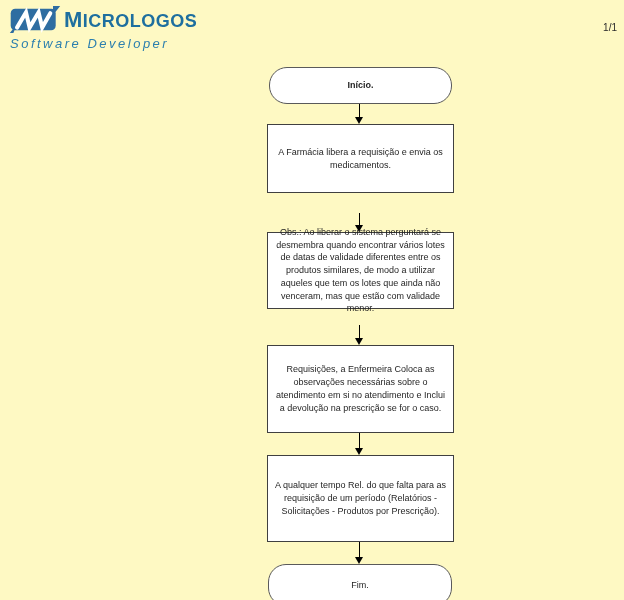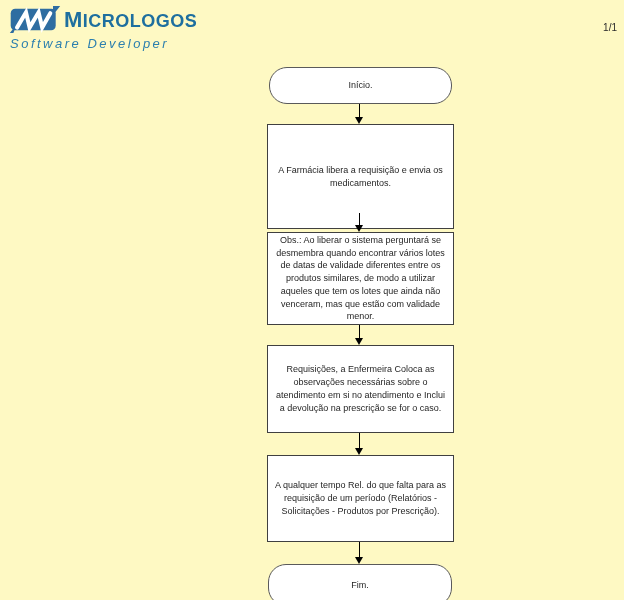--- a/index.html
+++ b/index.html
@@ -73,39 +73,39 @@
       <polygon points="2,32 10,22 6,32" fill="#2e6da1"></polygon>
       <rect x="3" y="5" width="50" height="24" rx="5" fill="#2e6da1"></rect>
       <polyline points="10,26 20,9 24,26 34,9 38,26 47,10" fill="none" stroke="#ffffff" stroke-width="4.5" stroke-linecap="round" stroke-linejoin="miter"></polyline>
     </svg>
     <div class="logo-name">Micrologos</div>
     <div class="logo-tagline">Software Developer</div>
   </div>
 
   <div class="page-number">1/1</div>
 
-  <div class="node terminator" style="left:269px; top:67px; width:183px; height:37px;">
+  <div class="node terminator" style="left:269px; top:67px; width:183px; height:37px;font-weight:bold;">
     <span>Início.</span>
   </div>
 
   <div class="arrow" style="left:359px; top:104px; height:20px;">
     <div class="arrow-line"></div>
     <div class="arrow-head"></div>
   </div>
 
-  <div class="node process" style="left:267px; top:124px; width:187px; height:105px;">
+  <div class="node process" style="left:267px; top:124px; width:187px; height:69px;">
     <span>A Farmácia libera a requisição e envia os medicamentos.</span>
   </div>
 
   <div class="arrow" style="left:359px; top:213px; height:19px;">
     <div class="arrow-line"></div>
     <div class="arrow-head"></div>
   </div>
 
-  <div class="node process" style="left:267px; top:232px; width:187px; height:93px;">
+  <div class="node process" style="left:267px; top:232px; width:187px; height:77px;">
     <span>Obs.: Ao liberar o sistema perguntará se desmembra quando encontrar vários lotes de datas de validade diferentes entre os produtos similares, de modo a utilizar aqueles que tem os lotes que ainda não venceram, mas que estão com validade menor.</span>
   </div>
 
   <div class="arrow" style="left:359px; top:325px; height:20px;">
     <div class="arrow-line"></div>
     <div class="arrow-head"></div>
   </div>
 
   <div class="node process" style="left:267px; top:345px; width:187px; height:88px;">
     <span>Requisições, a  Enfermeira Coloca as observações necessárias sobre o atendimento em si no atendimento e Inclui a devolução na prescrição se for o caso.</span>

